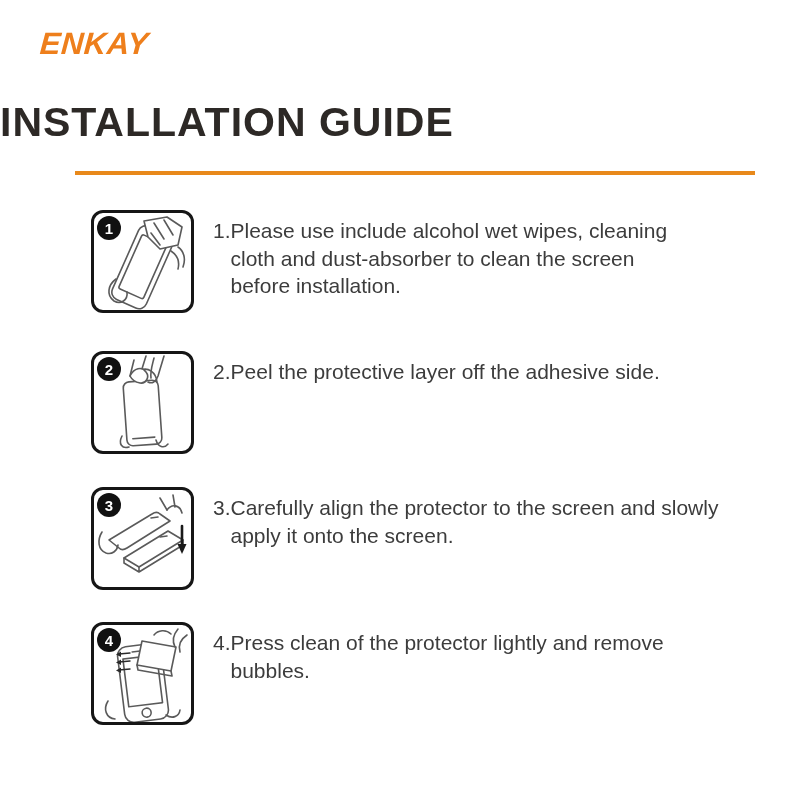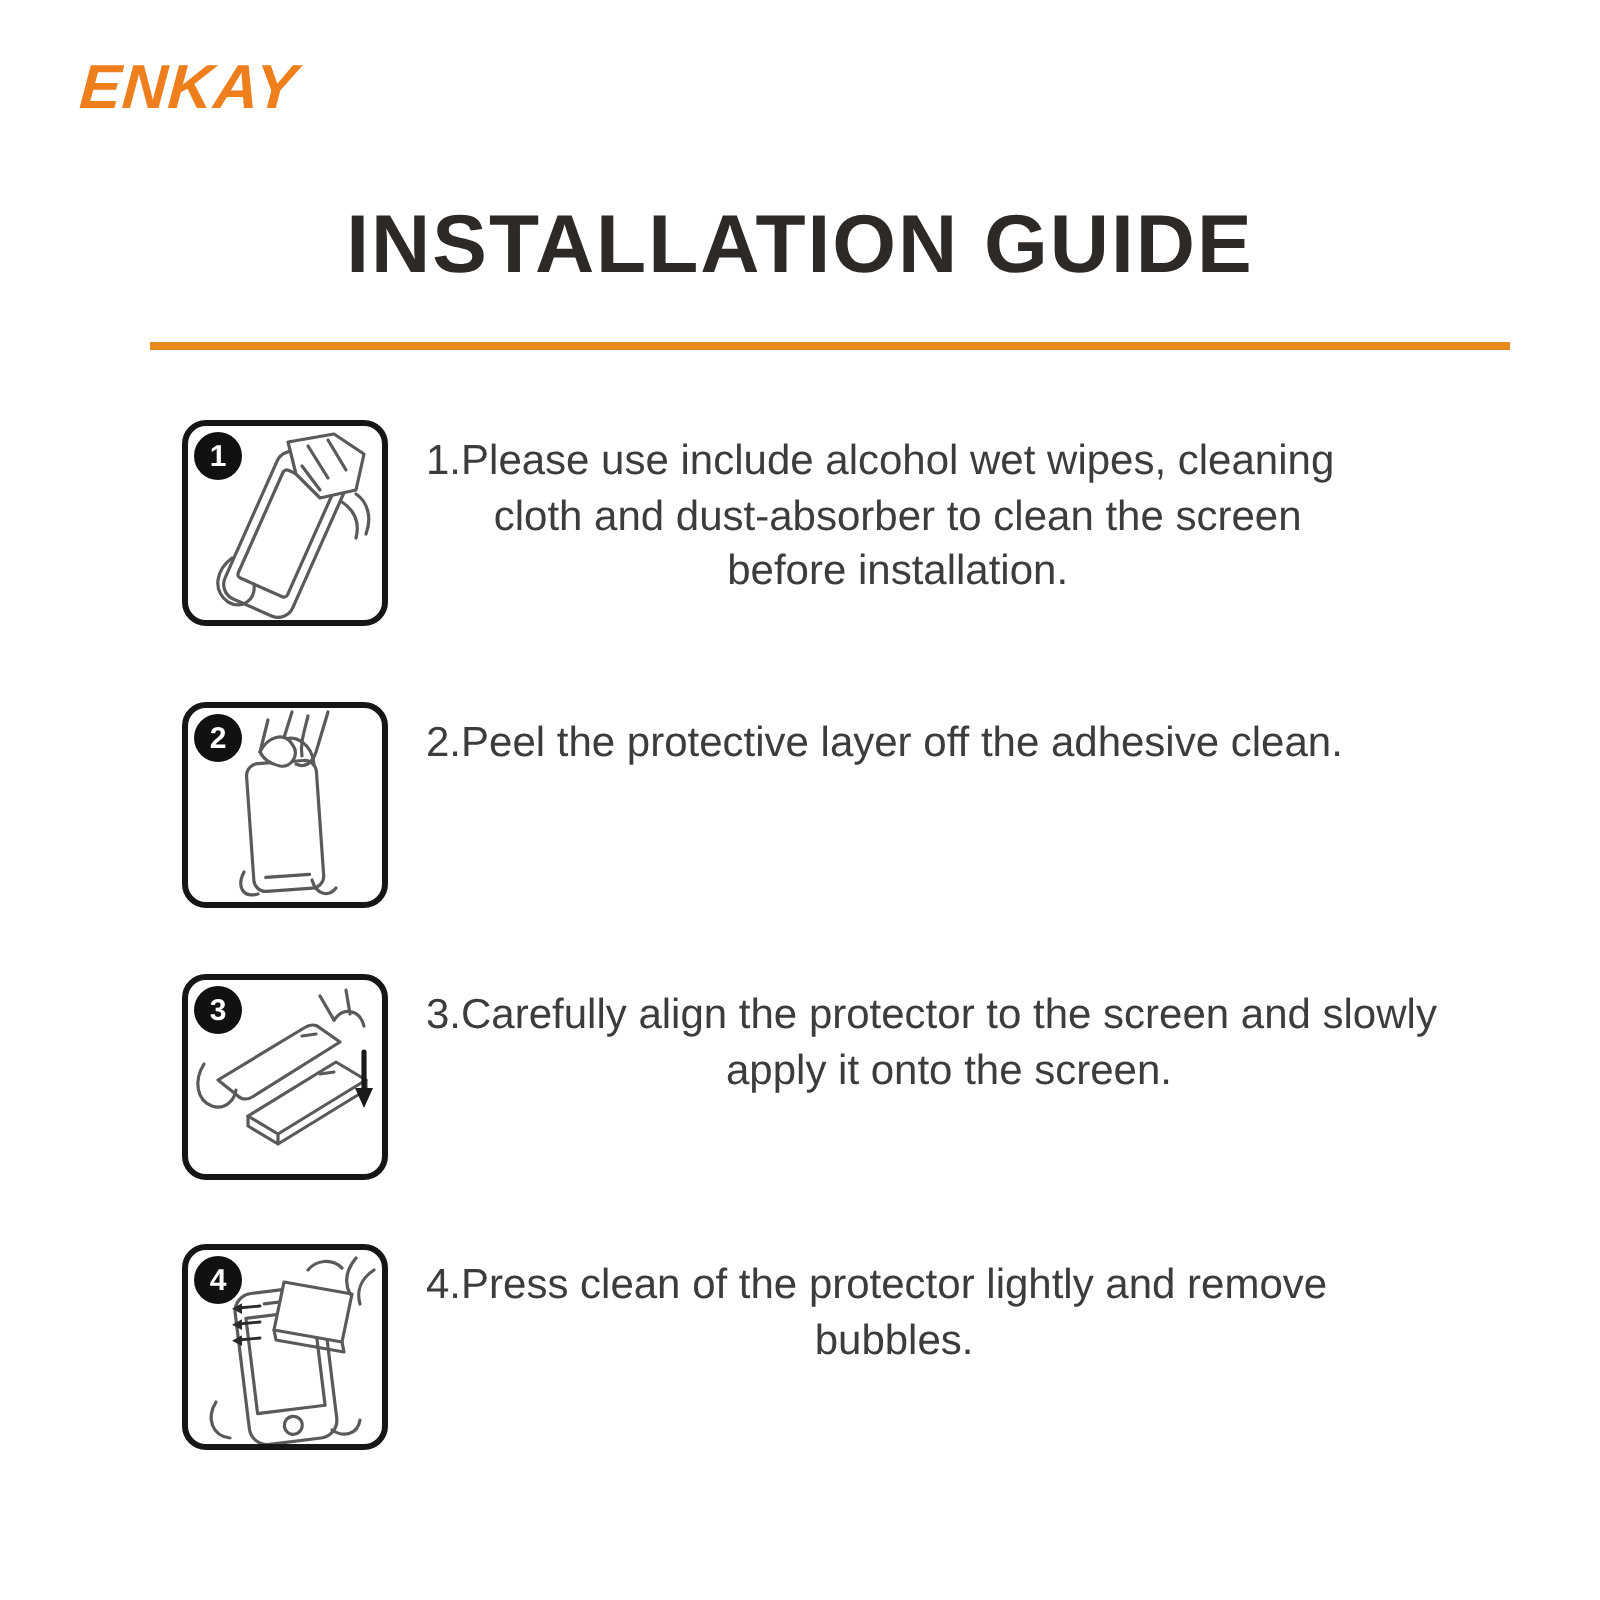--- a/index.html
+++ b/index.html
@@ -13,21 +13,21 @@
   }
   .logo {
     position:absolute; left:40px; top:26px;
     font-size:31px; font-weight:bold; font-style:italic;
     letter-spacing:0.5px;
     color:#ee7f1c;
     transform:skewX(-4deg);
   }
   .title {
     position:absolute; left:0; right:0; top:99px;
-    text-align:center;
+    text-align:left;
     font-size:41px; font-weight:bold;
     letter-spacing:1px;
     color:#2d2926;
   }
   .divider {
     position:absolute; left:75px; top:171px;
     width:680px; height:4px;
     background:#e8891b;
   }
   .step-row {
@@ -55,21 +55,21 @@
   }
   .figure-art { position:absolute; left:0; top:0; width:97px; height:97px; }
   .step-text {
     margin-left:19px; margin-top:7px;
     font-size:21px; line-height:27.5px;
     color:#3c3c3c;
     display:flex;
     max-width:520px;
   }
   .step-prefix { flex:none; white-space:pre; }
-  .step-lines  { white-space:pre-line;text-align:center; }
+  .step-lines  { white-space:pre-line; }
 </style>
 </head>
 <body>
 
 <div class="page">
 
   <div class="logo">ENKAY</div>
 
   <h1 class="title">INSTALLATION GUIDE</h1>
 
@@ -119,21 +119,21 @@
           <path d="M36 22 C40 14 48 12 52 18 C56 23 52 30 46 29 C41 28 38 26 36 22 Z" fill="#fff"></path>
           <path d="M60 4 C58 12 56 18 57 24"></path>
           <path d="M70 2 L64 22 C62 28 58 30 54 28"></path>
           <path d="M28 82 C24 90 28 95 35 93"></path>
           <path d="M62 86 C64 93 70 95 74 90"></path>
         </g>
       </svg>
     </div>
     <div class="step-text">
       <span class="step-prefix">2.</span>
-      <span class="step-lines">Peel the protective layer off the adhesive clean.</span>
+      <span class="step-lines">Peel the protective layer off the adhesive side.</span>
     </div>
   </div>
 
   <div class="step-row r3">
     <div class="step-figure">
       <div class="badge">
         <span>3</span>
       </div>
       <svg class="figure-art" viewBox="0 0 97 97">
         <g fill="none" stroke="#5a5a5a" stroke-width="1.6" stroke-linecap="round" stroke-linejoin="round">

